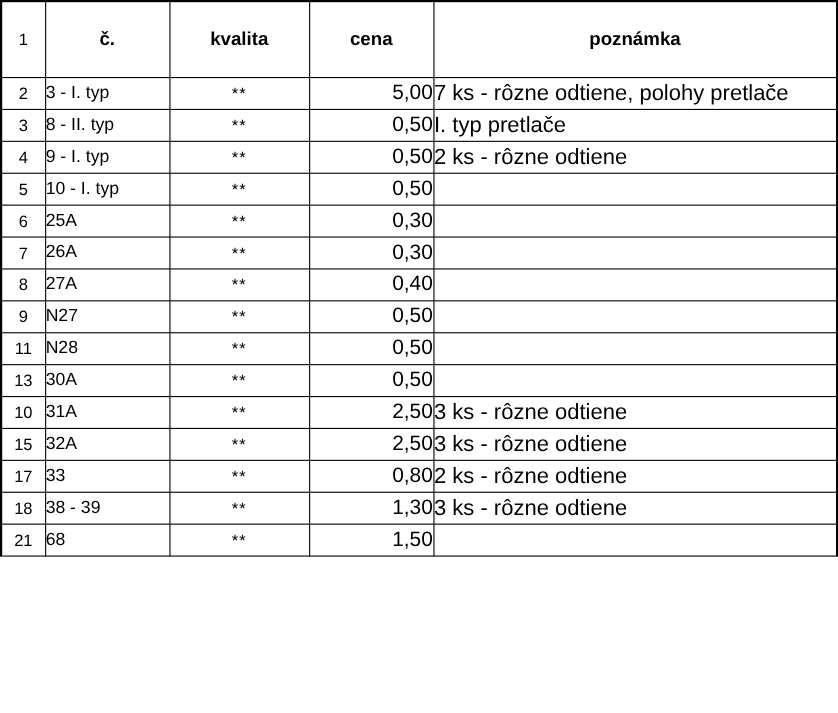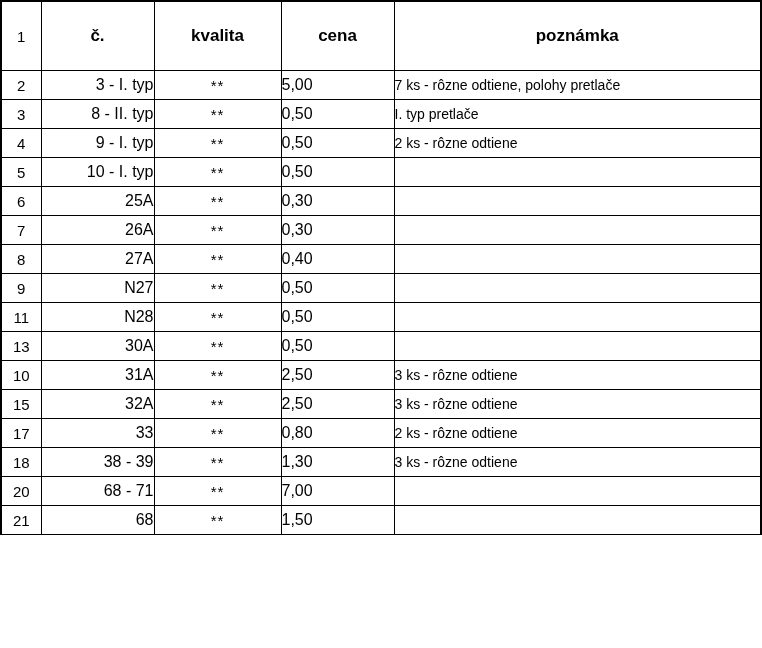--- a/index.html
+++ b/index.html
@@ -60,35 +60,35 @@
     text-align: center;
     vertical-align: bottom;
     padding-bottom: 3px;
   }
   
   tr.data-row td {
     height: 28px;
   }
   td.cell-num {
     font-size: 16px;
-    text-align: right;
+    text-align: left;
     padding-left: 7px;
   }
   td.cell-qual {
     font-size: 15px;
     text-align: center;
     letter-spacing: 1px;
   }
   td.cell-price {
-    font-size: 16px;
-    text-align: left;
+    font-size: 19px;
+    text-align: right;
     padding-right: 14px;
   }
   td.cell-note {
-    font-size: 14px;
+    font-size: 20px;
     text-align: left;
     padding-left: 7px;
   }
   
   table.grid {
     border-top: 2px solid #000;
     border-left: 2px solid #000;
     border-right: 2px solid #000;
   }
 </style>
@@ -204,27 +204,20 @@
           <td class="cell-note">2 ks - rôzne odtiene</td>
         </tr>
         <tr class="data-row">
           <td class="rownum">18</td>
           <td class="cell-num">38 - 39</td>
           <td class="cell-qual">**</td>
           <td class="cell-price">1,30</td>
           <td class="cell-note">3 ks - rôzne odtiene</td>
         </tr>
         <tr class="data-row">
-          <td class="rownum">20</td>
-          <td class="cell-num">68 - 71</td>
-          <td class="cell-qual">**</td>
-          <td class="cell-price">7,00</td>
-          <td class="cell-note"></td>
-        </tr>
-        <tr class="data-row">
           <td class="rownum">21</td>
           <td class="cell-num">68</td>
           <td class="cell-qual">**</td>
           <td class="cell-price">1,50</td>
           <td class="cell-note"></td>
         </tr>
       </tbody>
   </table>
 </div>
 

